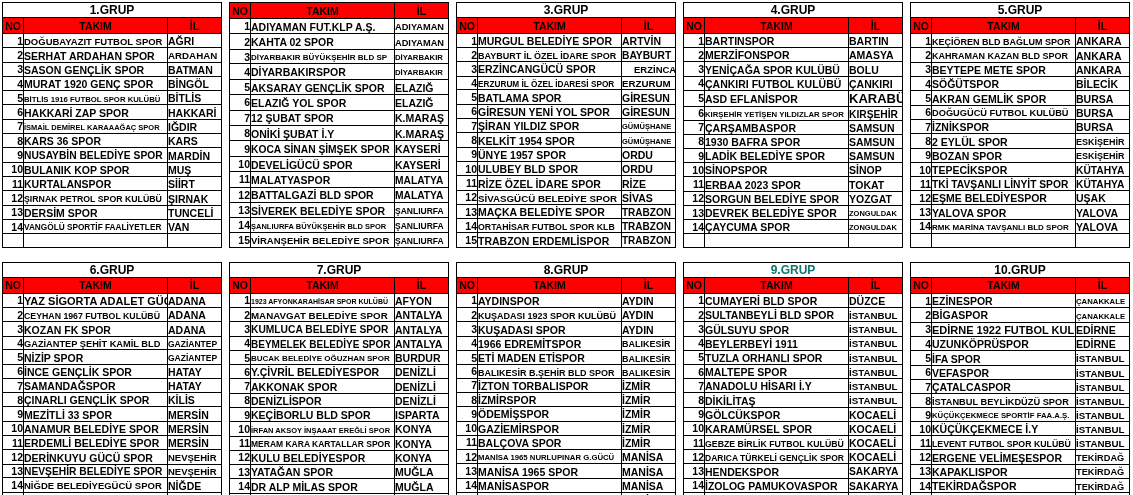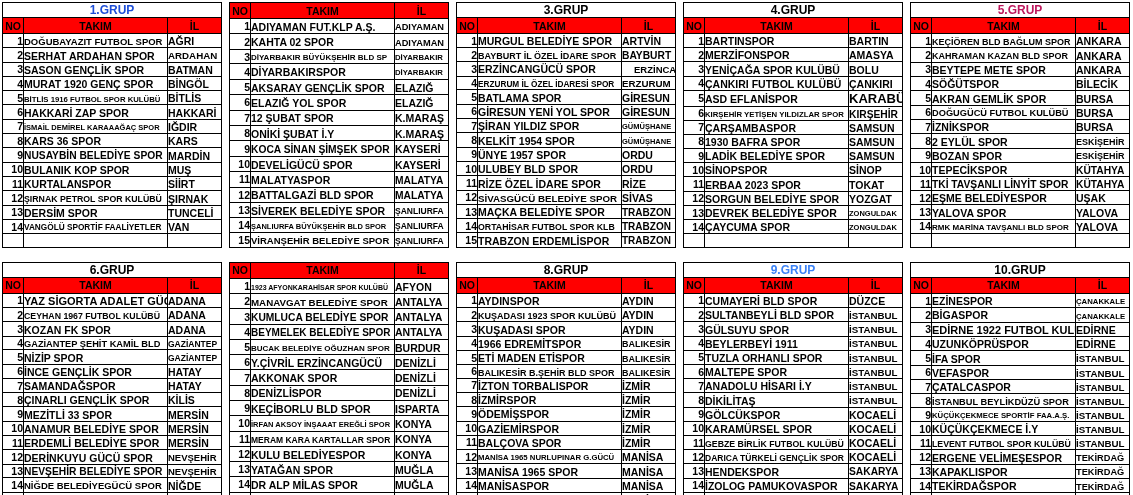--- a/index.html
+++ b/index.html
@@ -64,21 +64,21 @@
 <div class="sheet">
   <div class="grid" id="grid">
   <table class="group-table">
     <colgroup>
       <col class="col-no">
           <col class="col-team">
           <col class="col-il">
     </colgroup>
     <thead>
       <tr class="title-row">
-        <th colspan="3" class="title" style="color: #1d4ed8;">1.GRUP</th>
+        <th colspan="3" class="title" style="color: #000000;">1.GRUP</th>
       </tr>
       <tr class="header-row">
         <th class="h-no">NO</th>
         <th class="h-team">TAKIM</th>
         <th class="h-il">İL</th>
       </tr>
     </thead>
     <tbody>
           <tr>
             <td class="cell-no">1</td>
@@ -441,21 +441,21 @@
   </table>
 
   <table class="group-table">
     <colgroup>
       <col class="col-no">
           <col class="col-team">
           <col class="col-il">
     </colgroup>
     <thead>
       <tr class="title-row">
-        <th colspan="3" class="title" style="color: #be185d;">5.GRUP</th>
+        <th colspan="3" class="title" style="color: #000000;">5.GRUP</th>
       </tr>
       <tr class="header-row">
         <th class="h-no">NO</th>
         <th class="h-team">TAKIM</th>
         <th class="h-il">İL</th>
       </tr>
     </thead>
     <tbody>
           <tr>
             <td class="cell-no">1</td>
@@ -630,20 +630,23 @@
         </tbody>
   </table>
 
   <table class="group-table">
     <colgroup>
       <col class="col-no">
           <col class="col-team">
           <col class="col-il">
     </colgroup>
     <thead>
+      <tr class="title-row">
+        <th colspan="3" class="title" style="color: rgb(0, 0, 0);">7.GRUP</th>
+      </tr>
       <tr class="header-row">
         <th class="h-no">NO</th>
         <th class="h-team">TAKIM</th>
         <th class="h-il">İL</th>
       </tr>
     </thead>
     <tbody>
           <tr>
             <td class="cell-no">1</td>
             <td class="cell-team"><span class="fit" style="font-size: 7px;">1923 AFYONKARAHİSAR SPOR KULÜBÜ</span></td>
@@ -664,21 +667,21 @@
             <td class="cell-team"><span class="fit" style="font-size: 10px;">BEYMELEK BELEDİYE SPOR</span></td>
             <td class="cell-il"><span class="fit">ANTALYA</span></td>
           </tr>
           <tr>
             <td class="cell-no">5</td>
             <td class="cell-team"><span class="fit" style="font-size: 8px;">BUCAK BELEDİYE OĞUZHAN SPOR</span></td>
             <td class="cell-il"><span class="fit">BURDUR</span></td>
           </tr>
           <tr>
             <td class="cell-no">6</td>
-            <td class="cell-team"><span class="fit">Y.ÇİVRİL ERZİNCANGÜCÜ</span></td>
+            <td class="cell-team"><span class="fit">Y.ÇİVRİL BELEDİYESPOR</span></td>
             <td class="cell-il"><span class="fit">DENİZLİ</span></td>
           </tr>
           <tr>
             <td class="cell-no">7</td>
             <td class="cell-team"><span class="fit">AKKONAK SPOR</span></td>
             <td class="cell-il"><span class="fit">DENİZLİ</span></td>
           </tr>
           <tr>
             <td class="cell-no">8</td>
             <td class="cell-team"><span class="fit">DENİZLİSPOR</span></td>
@@ -818,21 +821,21 @@
   </table>
 
   <table class="group-table">
     <colgroup>
       <col class="col-no">
           <col class="col-team">
           <col class="col-il">
     </colgroup>
     <thead>
       <tr class="title-row">
-        <th colspan="3" class="title" style="color: #3b82f6;">9.GRUP</th>
+        <th colspan="3" class="title" style="color: #0f766e;">9.GRUP</th>
       </tr>
       <tr class="header-row">
         <th class="h-no">NO</th>
         <th class="h-team">TAKIM</th>
         <th class="h-il">İL</th>
       </tr>
     </thead>
     <tbody>
           <tr>
             <td class="cell-no">1</td>

